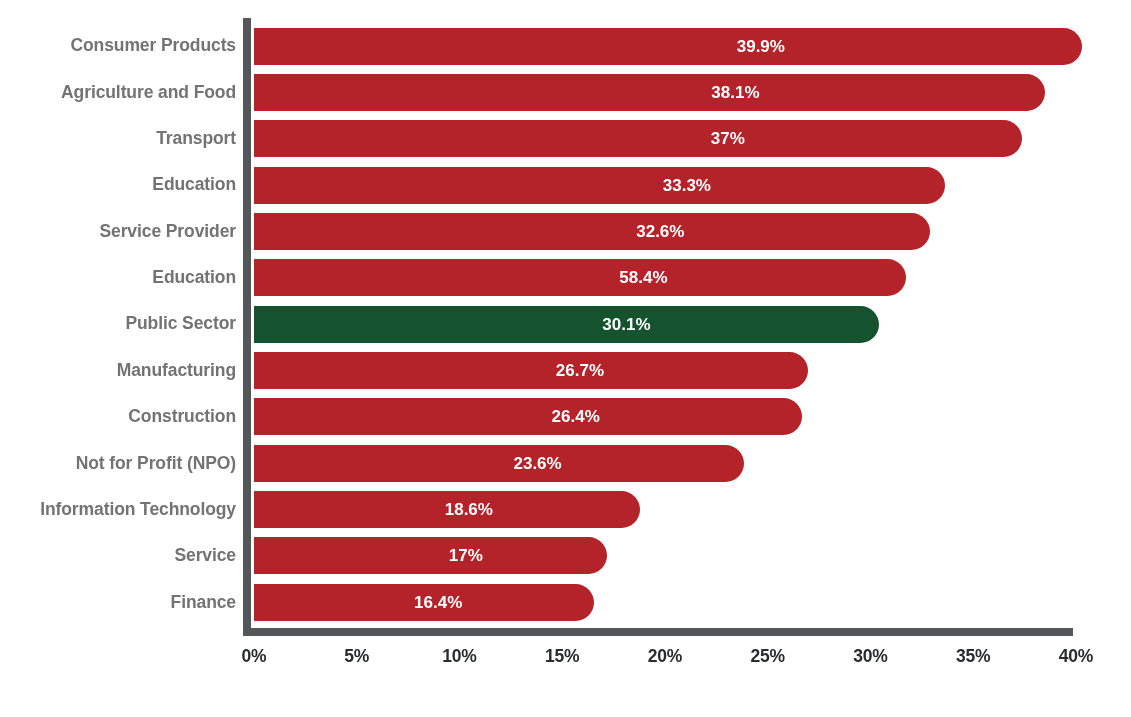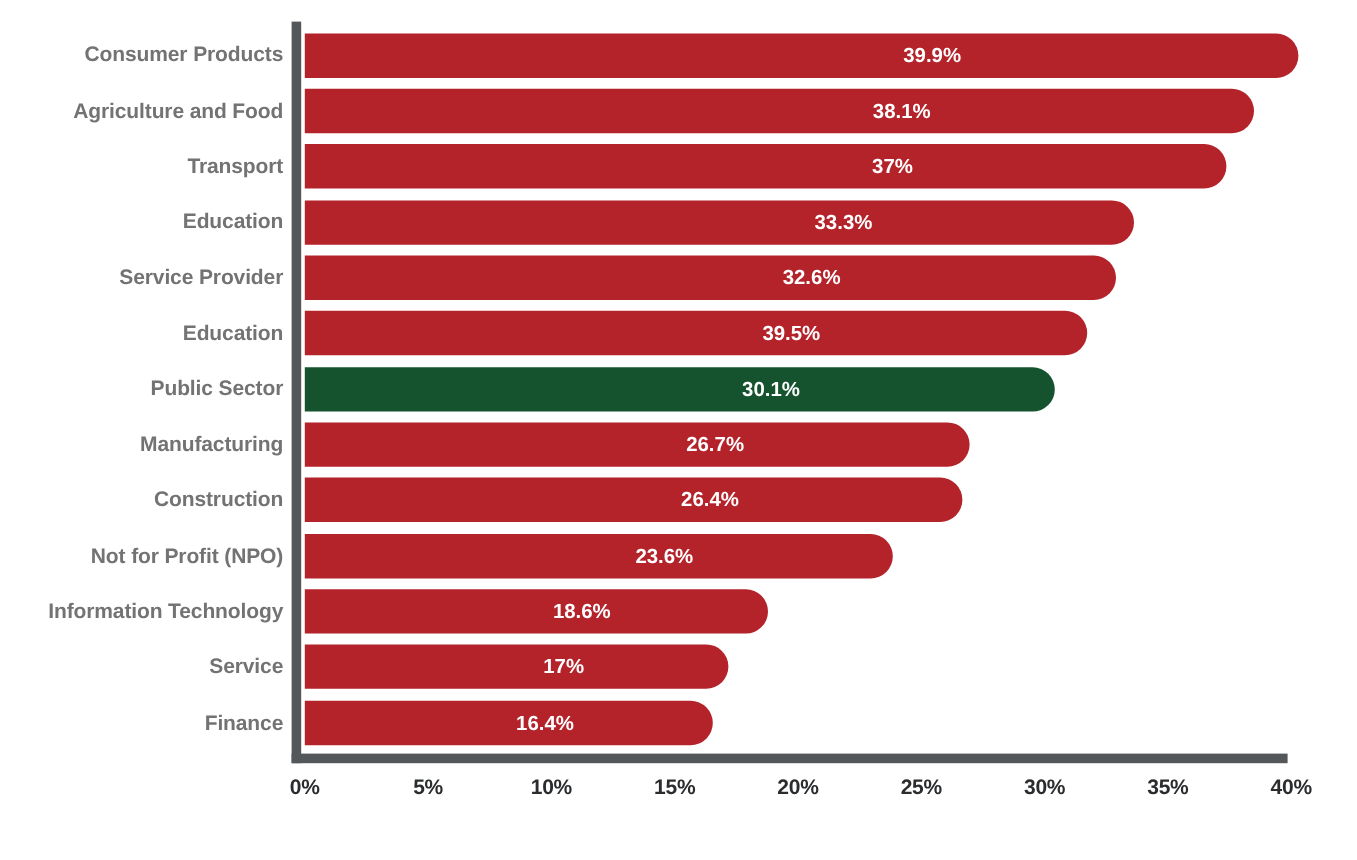--- a/index.html
+++ b/index.html
@@ -91,21 +91,21 @@
     justify-content: flex-end;
     box-sizing: border-box;
   }
   .bar-value {
     font-size: 17px;
     font-weight: bold;
     color: #ffffff;
     line-height: 1;
     white-space: nowrap;
     
-    margin-right: 0;
+    margin-right: 16px;
     position: absolute;
   }
 
   
   .x-ticks {
     position: absolute;
     left: 0;
     top: 648px;
     width: 1131px;
     height: 30px;
@@ -168,21 +168,21 @@
           <div class="bar-wrap">
             <div class="bar" style="width: 676.45px; background: rgb(180, 34, 42);">
               <span class="bar-value" style="color: rgb(255, 255, 255); right: 230px;">32.6%</span>
             </div>
           </div>
         </div>
         <div class="row">
           <div class="cat-label">Education</div>
           <div class="bar-wrap">
             <div class="bar" style="width: 651.55px; background: rgb(180, 34, 42);">
-              <span class="bar-value" style="color: rgb(255, 255, 255); right: 222px;">39.5%</span>
+              <span class="bar-value" style="color: rgb(255, 255, 255); right: 222px;">58.4%</span>
             </div>
           </div>
         </div>
         <div class="row">
           <div class="cat-label">Public Sector</div>
           <div class="bar-wrap">
             <div class="bar" style="width: 624.575px; background: #14532d;">
               <span class="bar-value" style="color: rgb(255, 255, 255); right: 212px;">30.1%</span>
             </div>
           </div>
@@ -216,21 +216,21 @@
           <div class="bar-wrap">
             <div class="bar" style="width: 385.95px; background: rgb(180, 34, 42);">
               <span class="bar-value" style="color: rgb(255, 255, 255); right: 131px;">18.6%</span>
             </div>
           </div>
         </div>
         <div class="row">
           <div class="cat-label">Service</div>
           <div class="bar-wrap">
             <div class="bar" style="width: 352.75px; background: rgb(180, 34, 42);">
-              <span class="bar-value" style="color: rgb(255, 255, 255); right: 120px;">17%</span>
+              <span class="bar-value" style="color: rgb(255, 255, 255); right: 108px;">17%</span>
             </div>
           </div>
         </div>
         <div class="row">
           <div class="cat-label">Finance</div>
           <div class="bar-wrap">
             <div class="bar" style="width: 340.3px; background: rgb(180, 34, 42);">
               <span class="bar-value" style="color: rgb(255, 255, 255); right: 116px;">16.4%</span>
             </div>
           </div>

